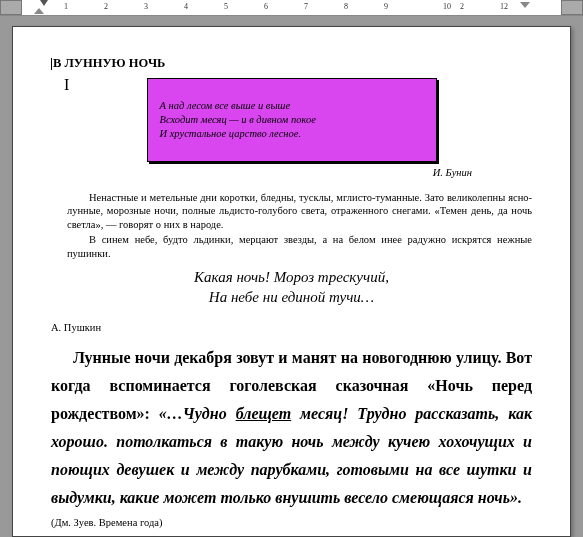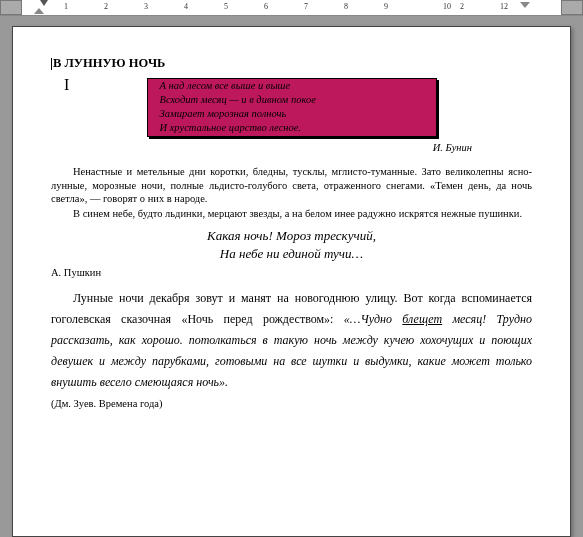--- a/index.html
+++ b/index.html
@@ -93,57 +93,59 @@
   height: 12px;
   background: #000;
   vertical-align: text-bottom;
   margin-right: 1px;
 }
 .epigraph-box {
   width: 290px;
   margin: 0 auto 4px auto;
   border: 1px solid #000;
   box-shadow: 2px 2px 0 #000;
-  background: #be185d;
-  padding: 0 12px;
+  background: #d946ef;
+  padding: 20px 12px;
   font-style: italic;
   font-size: 10.5px;
   line-height: 1.35;
 }
 .epigraph-author {
   text-align: right;
   font-style: italic;
   font-size: 10.5px;
   padding-right: 60px;
   margin-bottom: 10px;
 }
 .para {
   text-indent: 22px;
   text-align: justify;
   font-size: 10.5px;
   line-height: 1.32;
   margin-bottom: 1px;
+  margin-left: 16px;
 }
 .poem {
   text-align: center;
   font-style: italic;
-  font-size: 13px;
-  margin: 6px 0 4px 0;
+  font-size: 15px;
+  margin: 6px 0 14px 0;
 }
 .poem-author {
   text-align: left;
   padding-right: 90px;
   font-size: 10.5px;
   margin-bottom: 8px;
 }
 .spaced {
   text-align: justify;
   text-indent: 22px;
-  font-size: 12px;
+  font-size: 16px;
   line-height: 1.75;
+  font-weight: bold;
 }
 .spaced em, .spaced .ital { font-style: italic; }
 .spaced .uline { text-decoration: underline; font-style: italic; }
 .src {
   text-align: left;
   font-size: 10.5px;
   margin-top: 4px;
 }
 </style>
 </head>
@@ -176,21 +178,20 @@
 
     <span class="cursor-ibeam" style="left:64px; top:74px">I</span>
 
     <div class="title">
       <span class="title-caret"></span><span>В ЛУННУЮ НОЧЬ</span>
     </div>
 
     <div class="epigraph-box">
       <div>А над лесом все выше и выше</div>
       <div>Всходит месяц — и в дивном покое</div>
-      <div>Замирает морозная полночь</div>
       <div>И хрустальное царство лесное.</div>
     </div>
     <div class="epigraph-author">И. Бунин</div>
 
     <div class="para">Ненастные и метельные дни коротки, бледны, тусклы, мглисто-туманные. Зато великолепны ясно-лунные, морозные ночи, полные льдисто-голубого света, отраженного снегами. «Темен день, да ночь светла», — говорят о них в народе.</div>
     <div class="para">В синем небе, будто льдинки, мерцают звезды, а на белом инее радужно искрятся нежные пушинки.</div>
 
     <div class="poem">
       <div>Какая ночь! Мороз трескучий,</div>
       <div>На небе ни единой тучи…</div>

